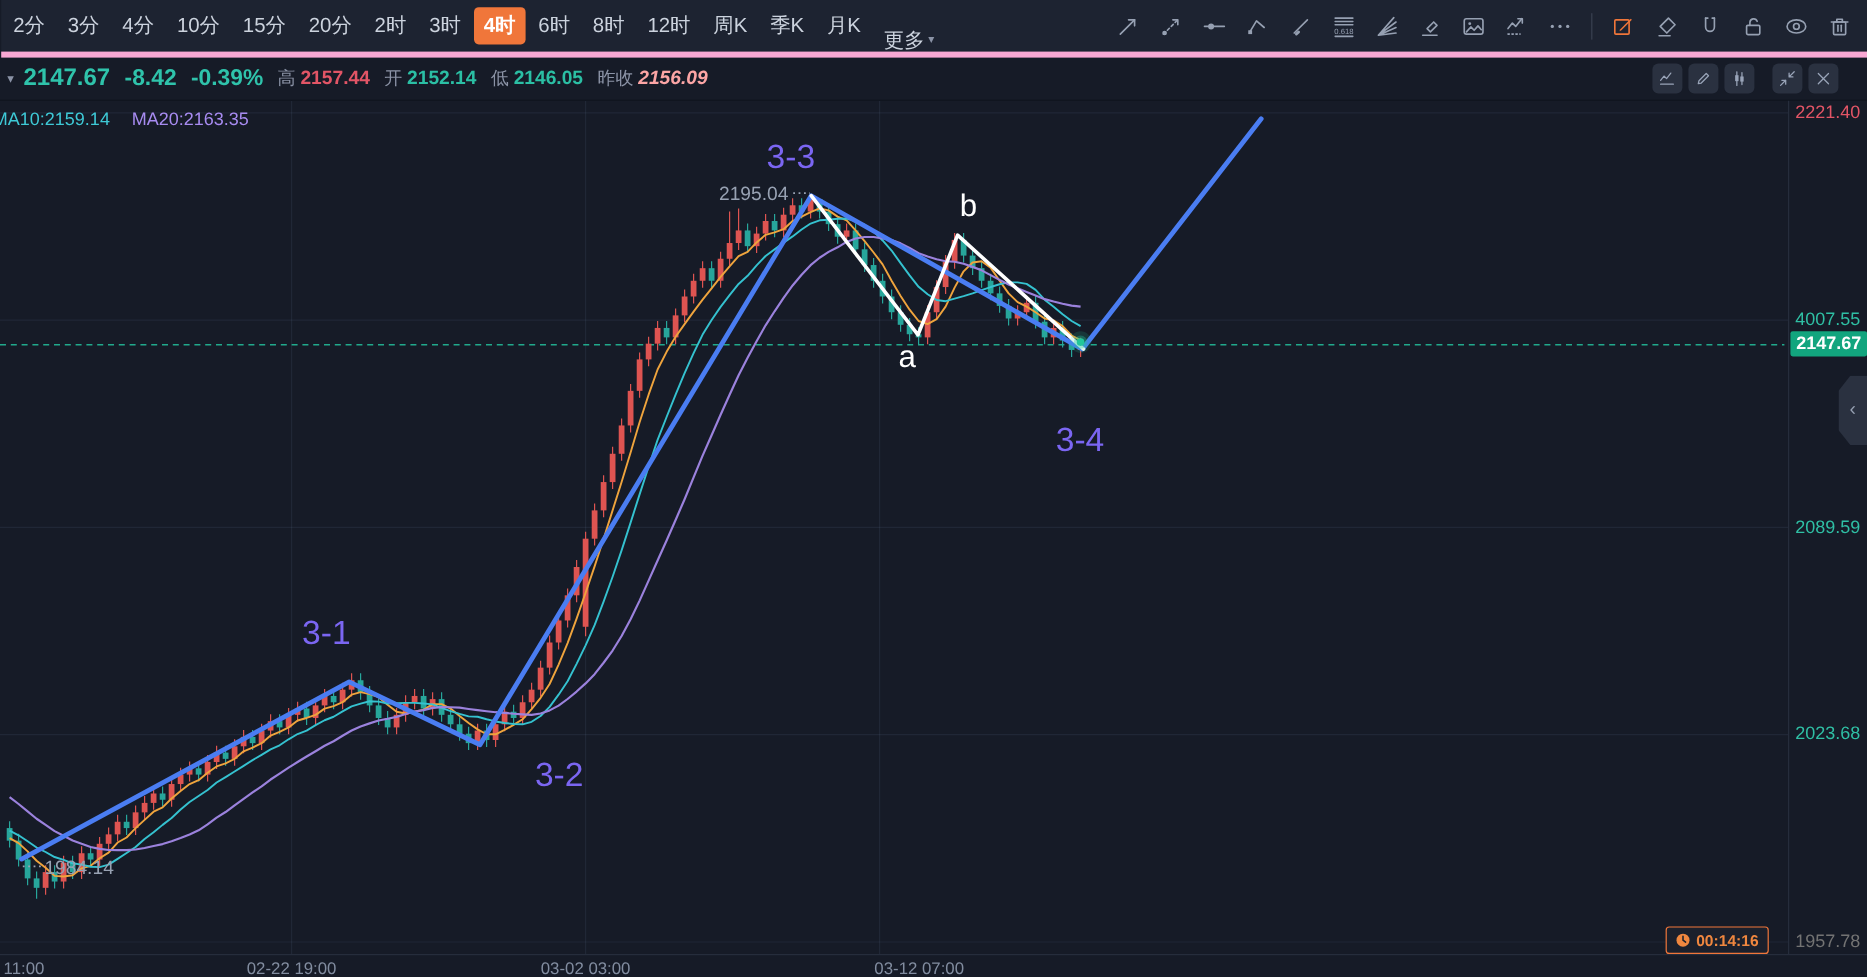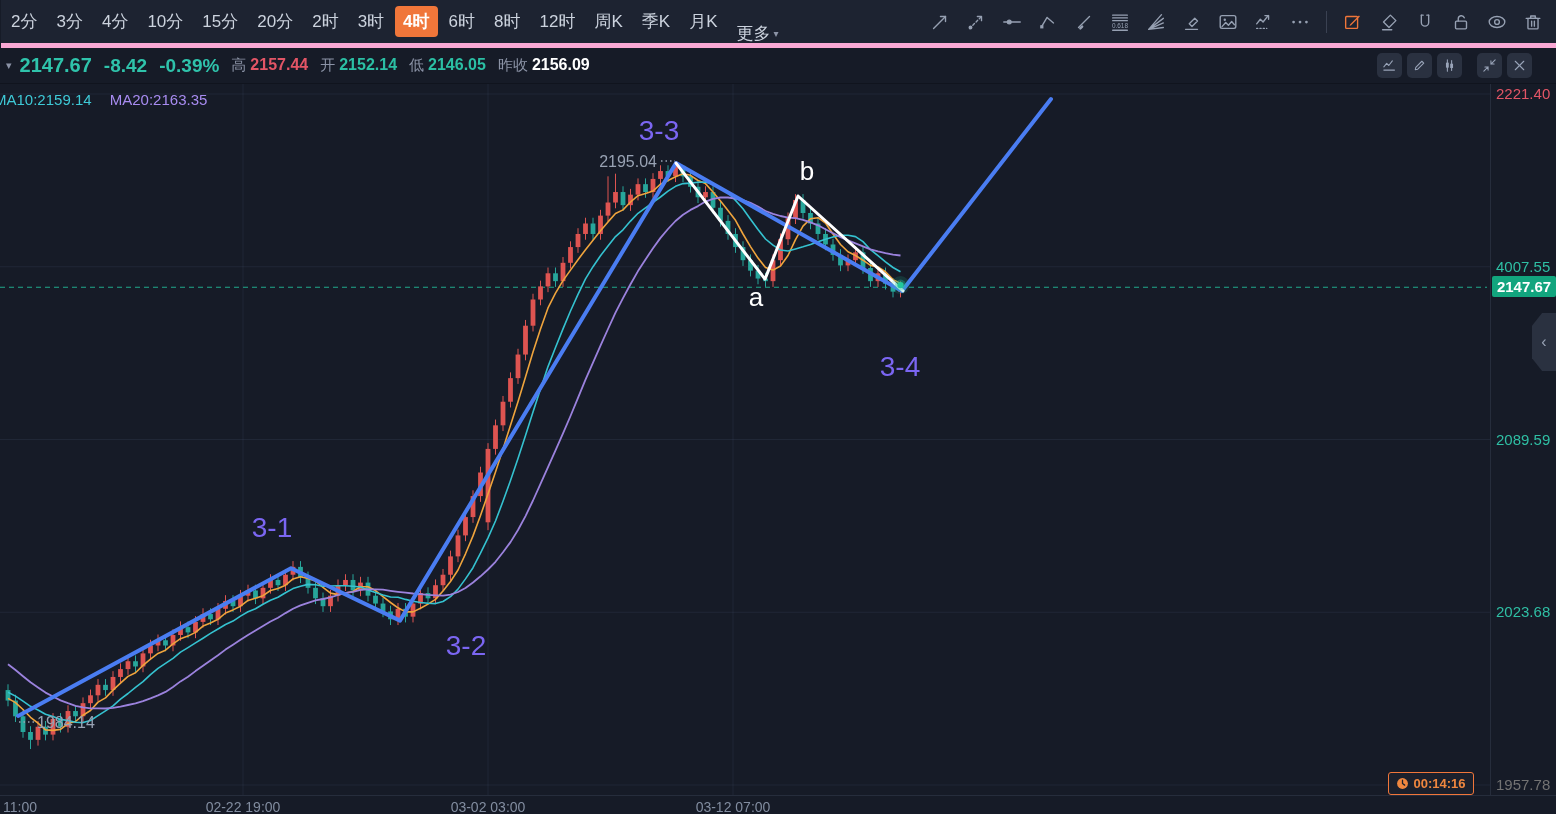--- a/index.html
+++ b/index.html
@@ -23,21 +23,21 @@
 
   
   .row2 { position:absolute; left:0; top:48px; width:1556px; height:36px;
     display:flex; align-items:center; padding-left:6px; border-bottom:1px solid #10141e; }
   .caret-sym { color:#8b93a6; font-size:11px; margin-right:8px; cursor:pointer; }
   .px-big { color:#2fc3ab; font-size:20px; font-weight:bold; margin-right:12px; }
   .px-chg { color:#2fc3ab; font-size:19px; font-weight:bold; margin-right:12px; }
   .kv { display:flex; align-items:baseline; margin-right:12px; }
   .kv .k { color:#8b93a6; font-size:15px; margin-right:4px; }
   .kv .v { font-size:16px; font-weight:bold; }
-  .v-red { color:#e25566; } .v-teal { color:#2bbfa4; } .v-gray { color:#ffffff; }
+  .v-red { color:#e25566; } .v-teal { color:#2bbfa4; } .v-gray { color:#fca5a5;font-style:italic; }
   .row2-btns { position:absolute; right:24px; top:5px; display:flex; gap:5px; }
   .r2btn { width:25px; height:25px; border-radius:5px; background:#2a3140; color:#99a4b8;
     display:flex; align-items:center; justify-content:center; cursor:pointer; }
   .r2btn.gap { margin-left:10px; }
 
   
   .chart { position:absolute; left:0; top:84px; width:1490px; height:711px; }
   .chart svg { position:absolute; left:0; top:0; }
   .ma-labels { position:absolute; left:-6px; top:7px; font-size:15px; white-space:nowrap; z-index:3; }
   .ma10 { color:#3ec9d6; margin-right:14px; }
@@ -551,21 +551,21 @@
       <div class="pa-label" style="top: 173.737px; color: rgb(47, 191, 164);">4007.55</div>
       <div class="pa-label" style="top: 346.5px; color: rgb(47, 191, 164);">2089.59</div>
       <div class="pa-label" style="top: 519.263px; color: rgb(47, 191, 164);">2023.68</div>
       <div class="pa-label" style="top: 692px; color: #737373;">1957.78</div>
       <div class="pa-badge" style="top: 192.261px; background: rgb(18, 165, 126);">2147.67</div>
     </div>
   <div class="time-axis" id="timeAxis">
       <span class="ta-label" style="left: 20px;">11:00</span>
       <span class="ta-label" style="left: 243px;">02-22 19:00</span>
       <span class="ta-label" style="left: 488px;">03-02 03:00</span>
-      <span class="ta-label" style="left: 733px; text-align: right;">03-12 07:00</span>
+      <span class="ta-label" style="left: 766px; text-align: right;">03-12 07:00</span>
     </div>
 
   <div class="timer">
     <svg width="13" height="13" viewBox="0 0 24 24">
       <circle cx="12" cy="12" r="10" fill="#f0873f"></circle>
       <path d="M12 6 v6 l4 3" stroke="#1b202c" stroke-width="2.4" fill="none" stroke-linecap="round"></path>
     </svg>
     <span>00:14:16</span>
   </div>
 

